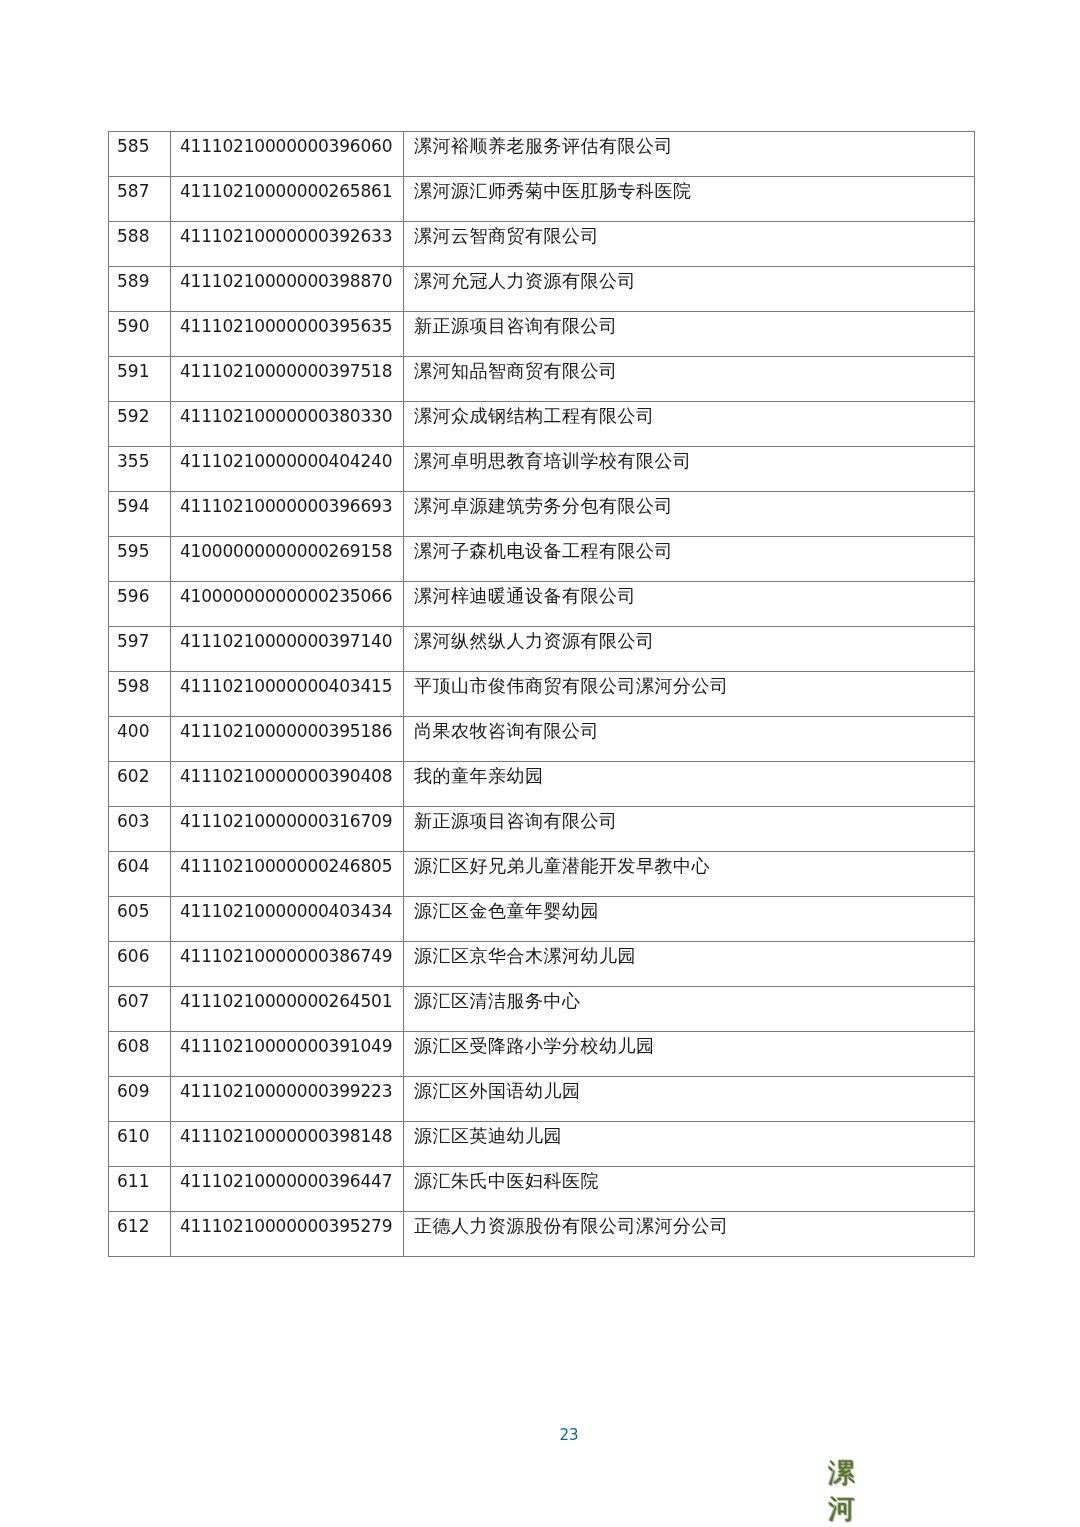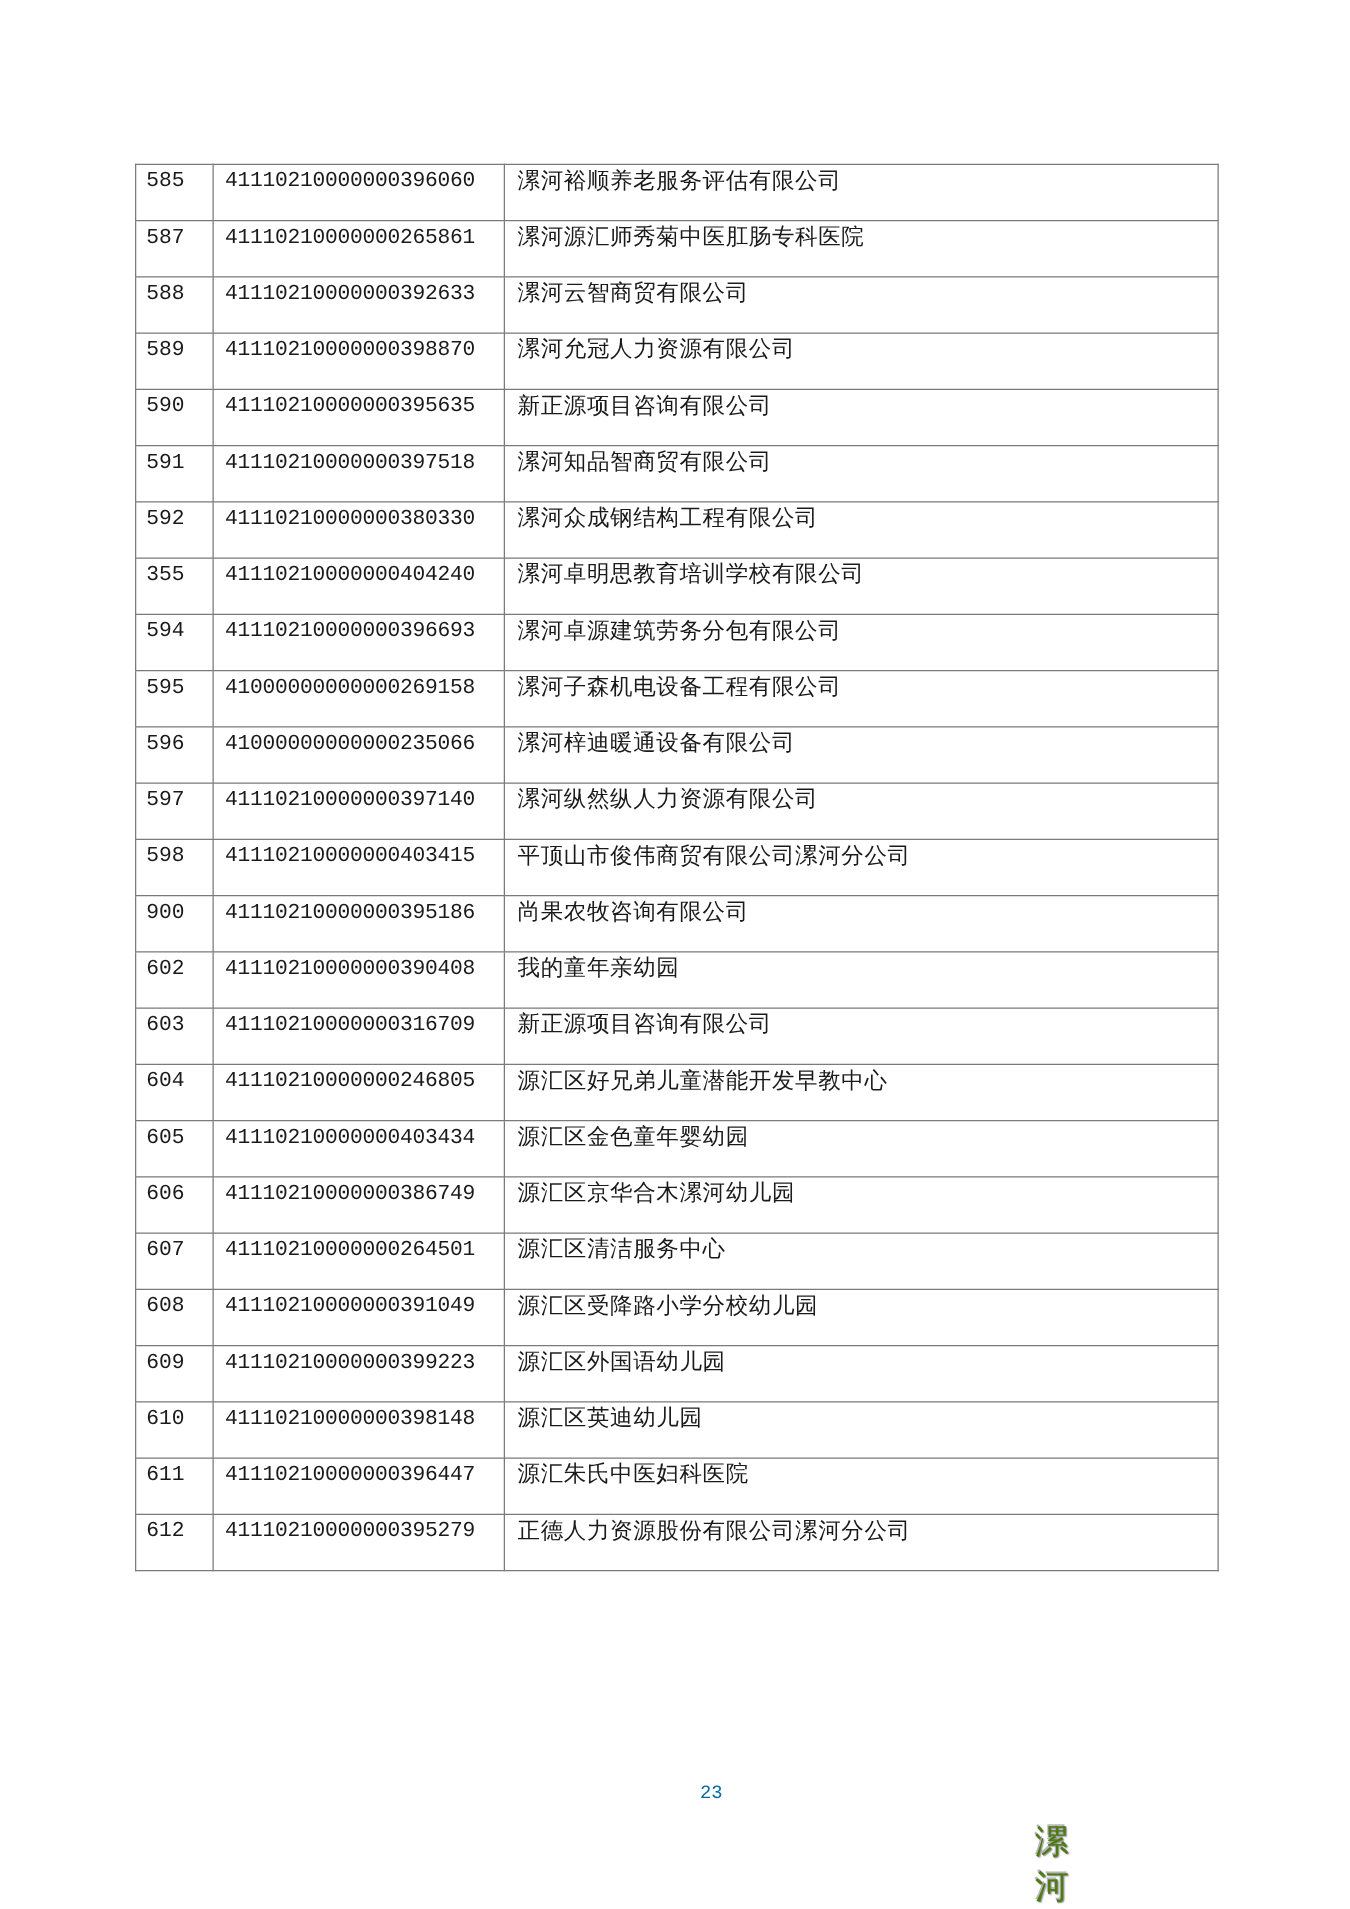--- a/index.html
+++ b/index.html
@@ -14,21 +14,20 @@
       overflow: hidden;
       font-family: "DejaVu Sans", "Liberation Sans", sans-serif;
       color: #1a1a1a;
     }
     .page {
       position: absolute;
       left: 0; top: 0;
       width: 865px;
       height: 1527px;
       background: #ffffff;
-      font-family: Liberation Mono, monospace;
     }
     table.reg {
       position: absolute;
       left: 108px;
       top: 131px;
       width: 866px;
       border-collapse: collapse;
       table-layout: fixed;
     }
     table.reg col.c-no { width: 62px; }
@@ -233,21 +232,21 @@
           </td>
           <td class="code">
             <span class="cell">41110210000000403415</span>
           </td>
           <td class="name">
             <span class="cell">平顶山市俊伟商贸有限公司漯河分公司</span>
           </td>
         </tr>
         <tr>
           <td class="no">
-            <span class="cell">900</span>
+            <span class="cell">400</span>
           </td>
           <td class="code">
             <span class="cell">41110210000000395186</span>
           </td>
           <td class="name">
             <span class="cell">尚果农牧咨询有限公司</span>
           </td>
         </tr>
         <tr>
           <td class="no">

